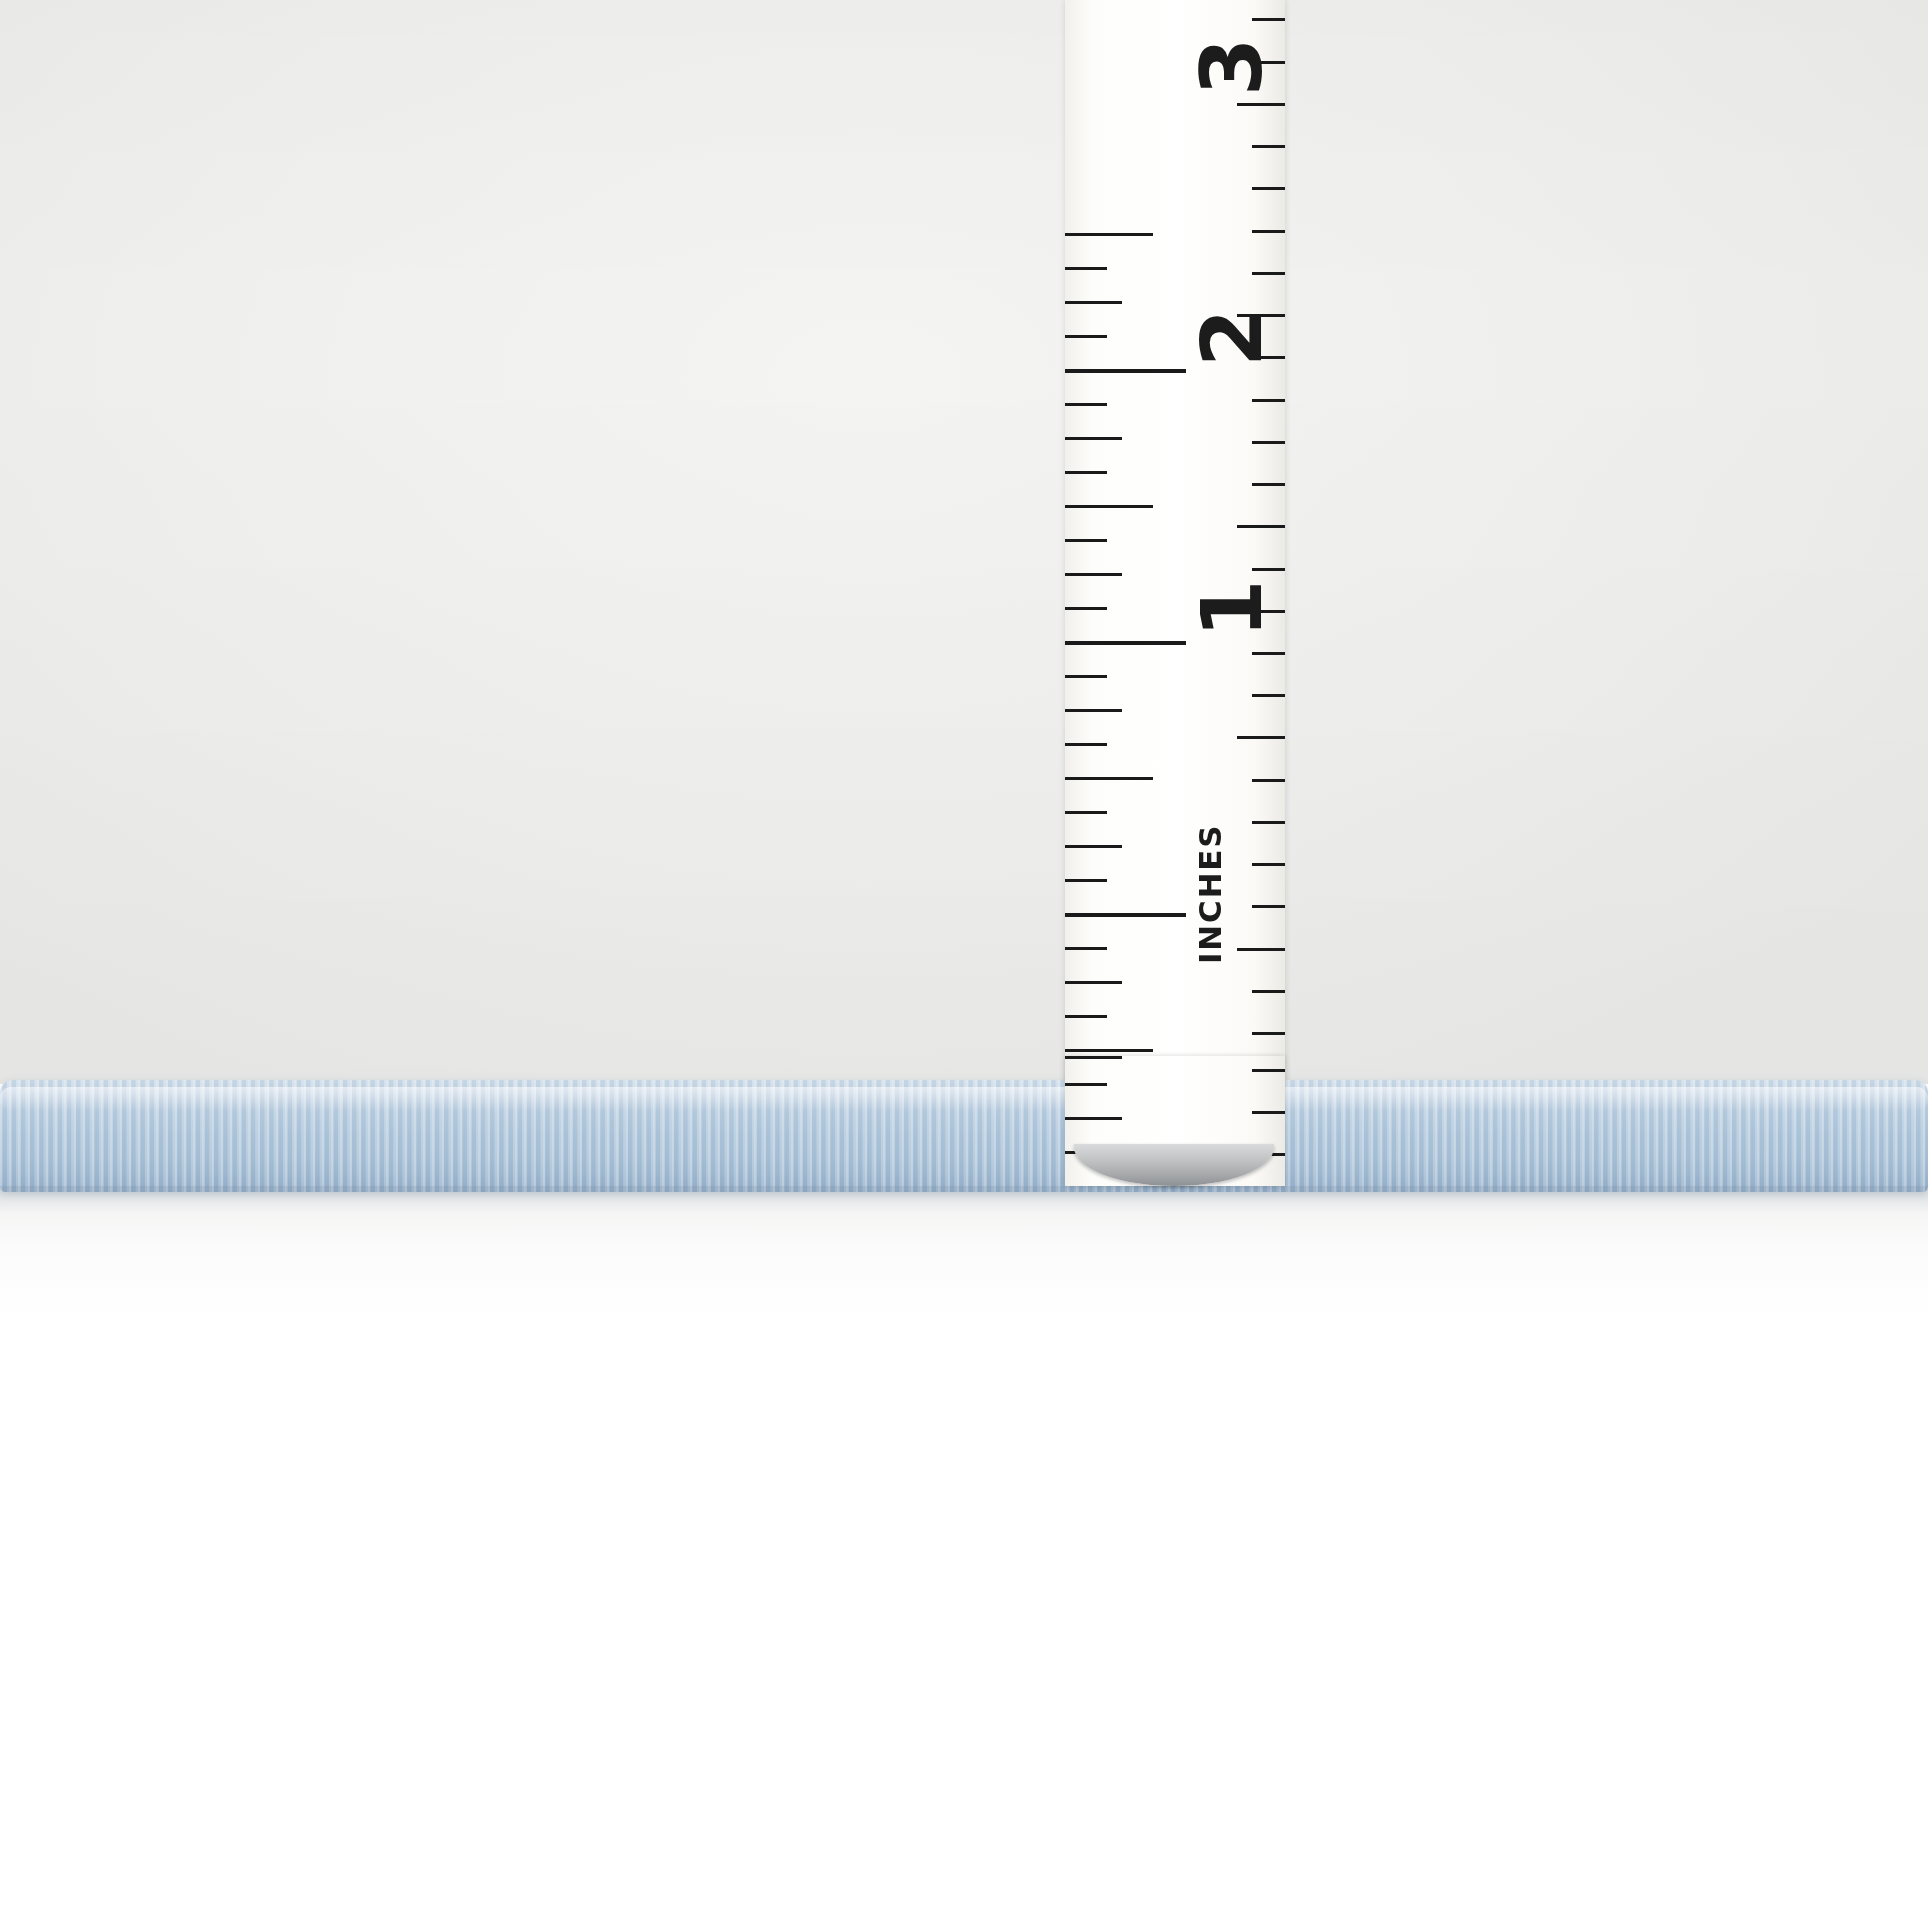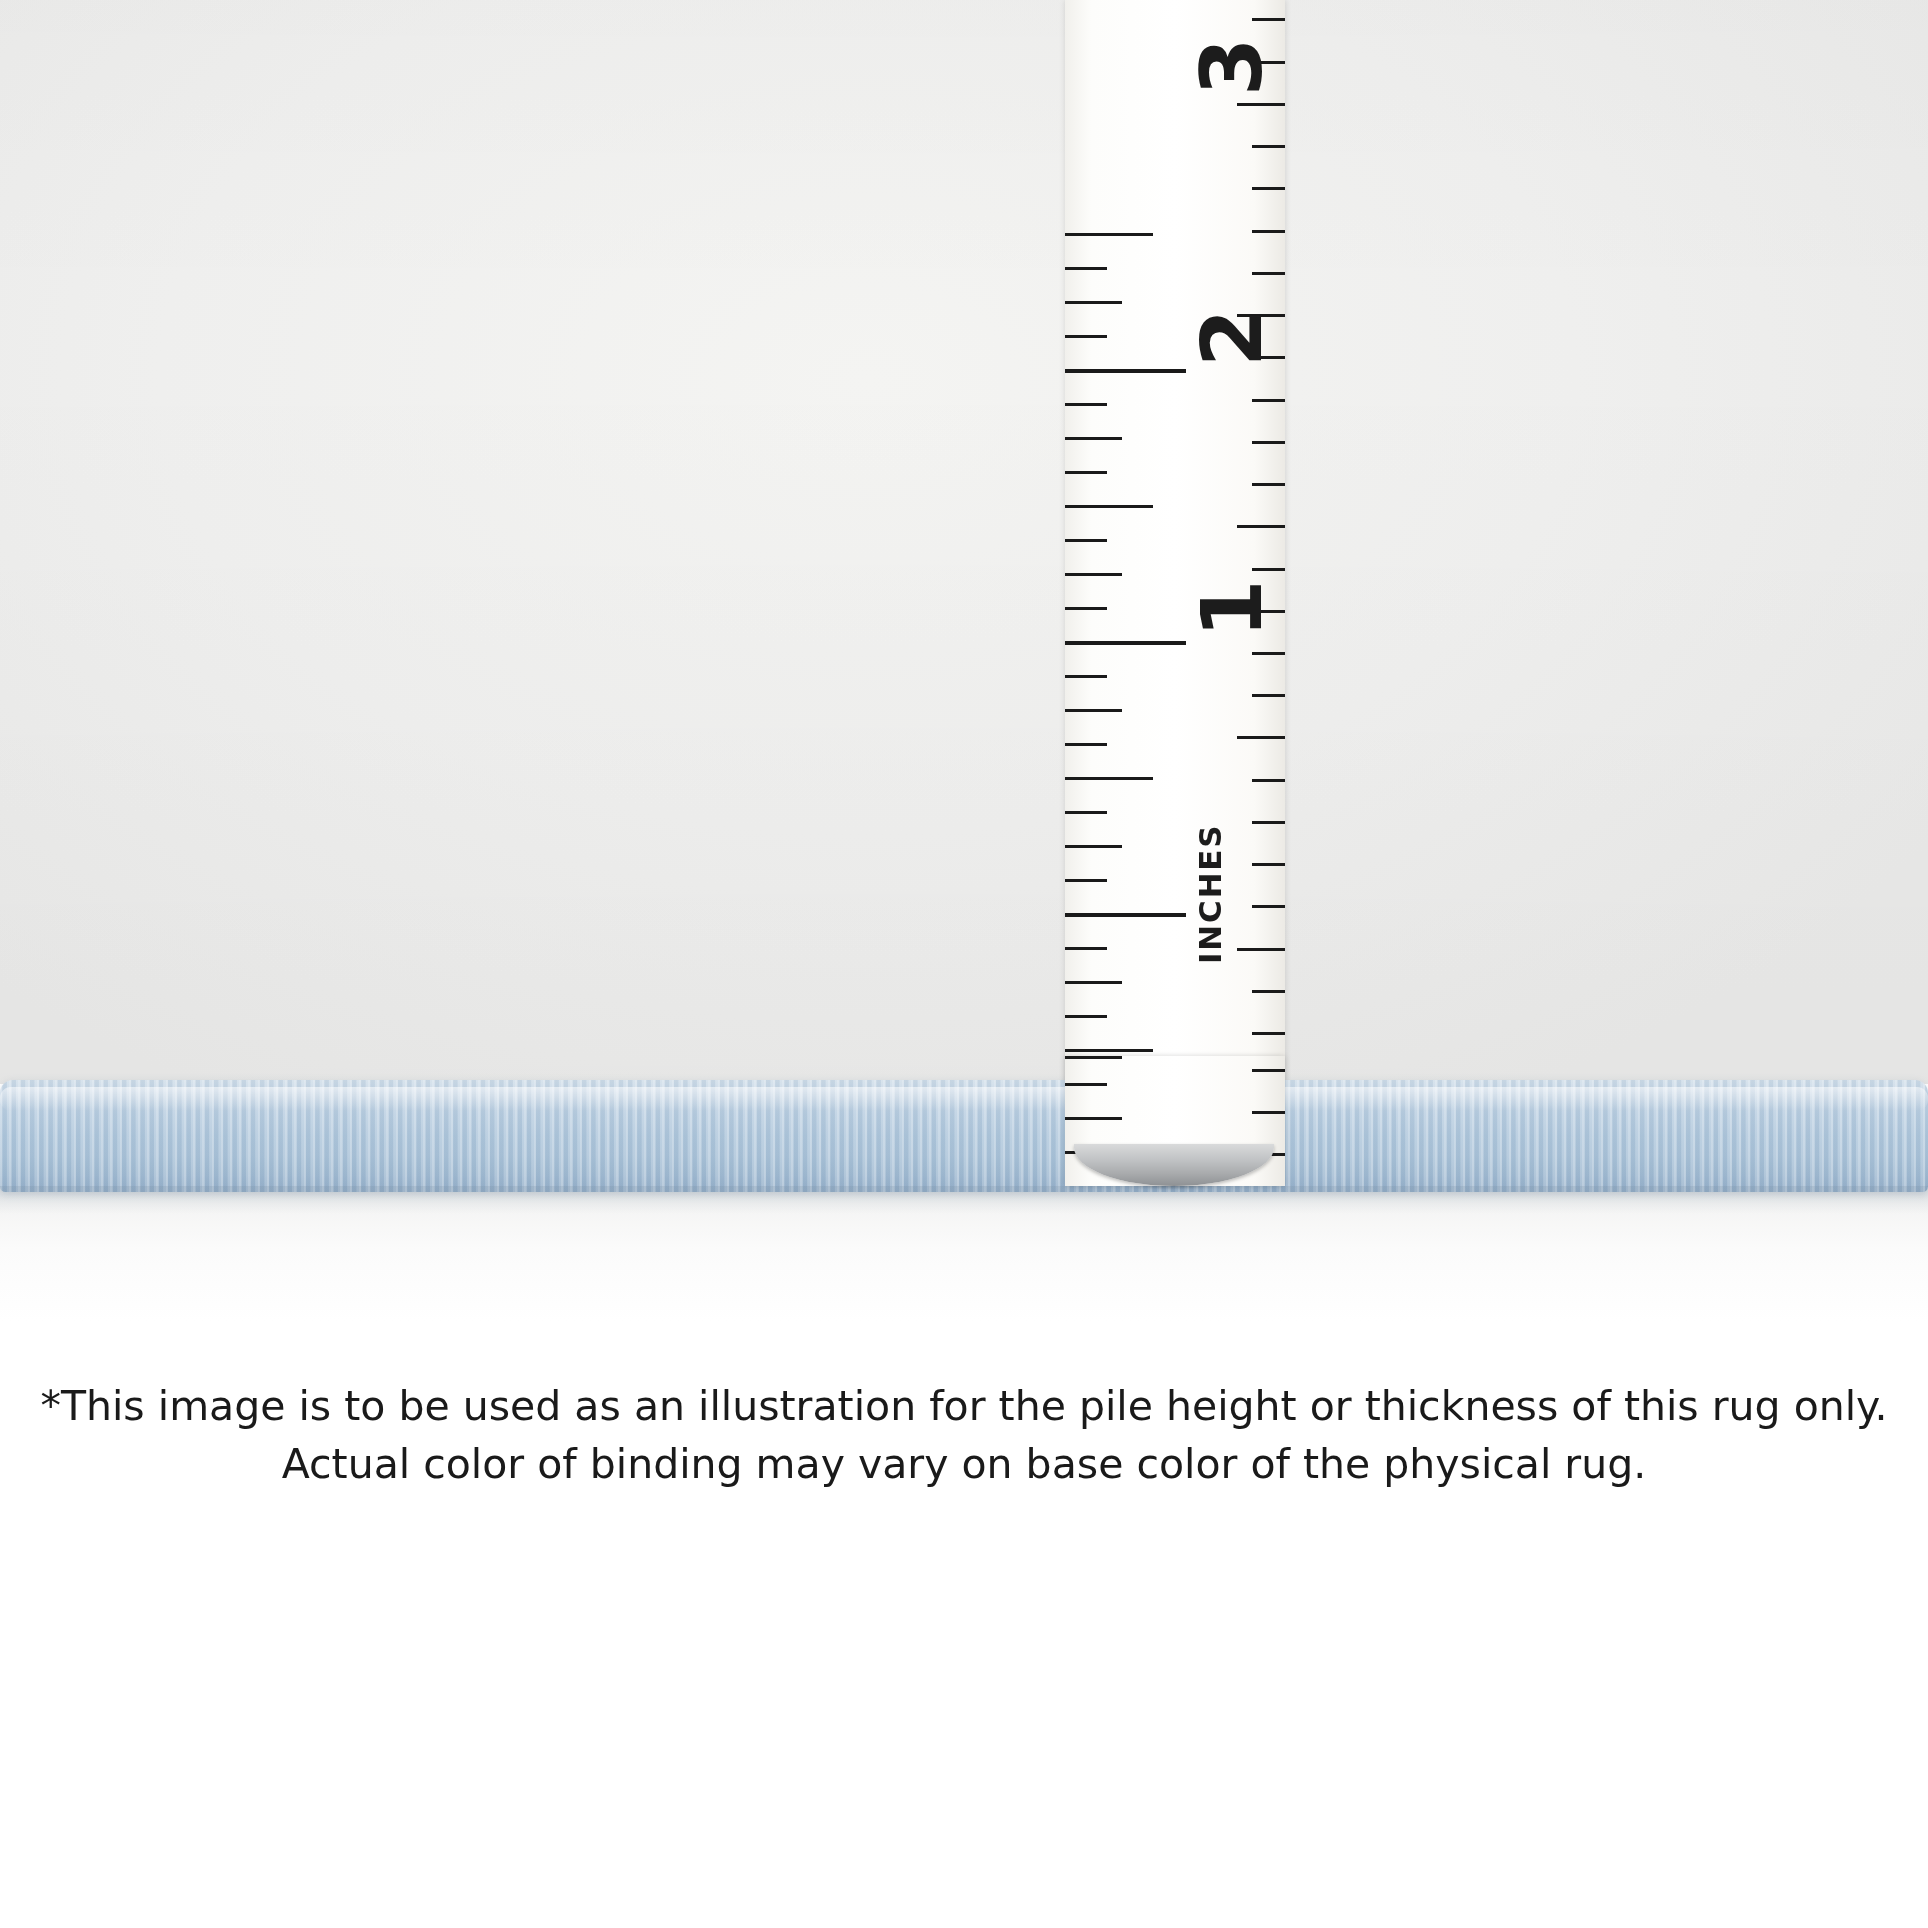--- a/index.html
+++ b/index.html
@@ -296,19 +296,15 @@
         <div class="tick tiny" style="top:95px"></div>
         <div class="tick-r minor" style="top:13px"></div>
         <div class="tick-r minor" style="top:55px"></div>
         <div class="tick-r half" style="top:97px"></div>
       </div>
     </div>
     <div class="ruler-tip"></div>
 
   </div>
 
-  <div class="caption">
-    <span class="line">*This image is to be used as an illustration for the pile height or thickness of this rug only.</span>
-    <span class="line">Actual color of binding may vary on base color of the physical rug.</span>
-  </div>
 
 </div>
 
 
 </body></html>

